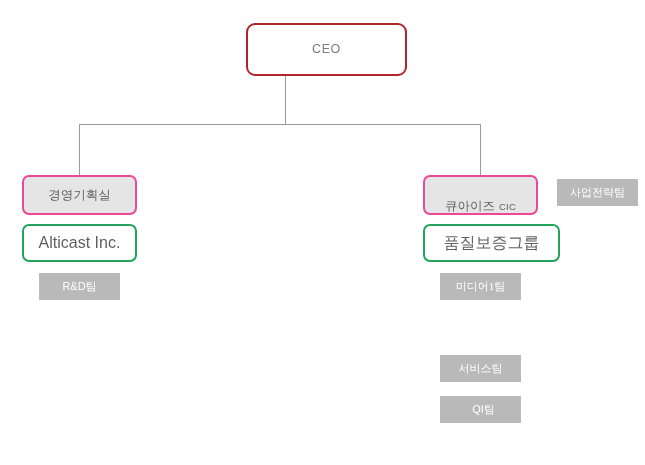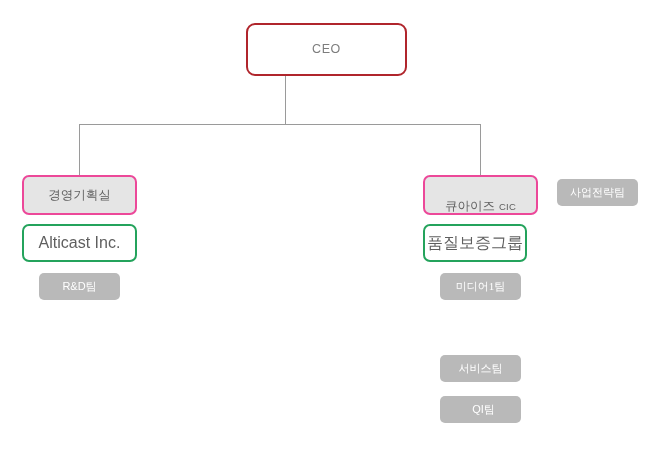--- a/index.html
+++ b/index.html
@@ -64,21 +64,21 @@
     border: 2px solid #24a35c;
     border-radius: 7px;
     background: #ffffff;
     color: #5f5f5f;
     font-size: 16px;
   }
 
   
   .node.team {
     border: none;
-    border-radius: 5px;
+    border-radius: 0;
     background: #b9b9b9;
     color: #ffffff;
     font-size: 11px;
   }
 
   .node .sm {
     font-size: 9.5px;
     letter-spacing: .2px;
     margin-top: 16px;
   }
@@ -107,21 +107,21 @@
   </div>
 
   <div class="node team" style="left:557px; top:179px; width:81px; height:27px;">
     <span>사업전략팀</span>
   </div>
 
   <div class="node group" style="left:22px; top:224px; width:115px; height:38px;">
     <span>Alticast Inc.</span>
   </div>
 
-  <div class="node group" style="left:423px; top:224px; width:104px; height:38px;">
+  <div class="node group" style="left:423px; top:224px; width:137px; height:38px;">
     <span>품질보증그룹</span>
   </div>
 
   <div class="node team" style="left:39px; top:273px; width:81px; height:27px;">
     <span>R&amp;D팀</span>
   </div>
 
   <div class="node team" style="left:440px; top:273px; width:81px; height:27px;font-family:Liberation Serif, serif;">
     <span>미디어1팀</span>
   </div>

